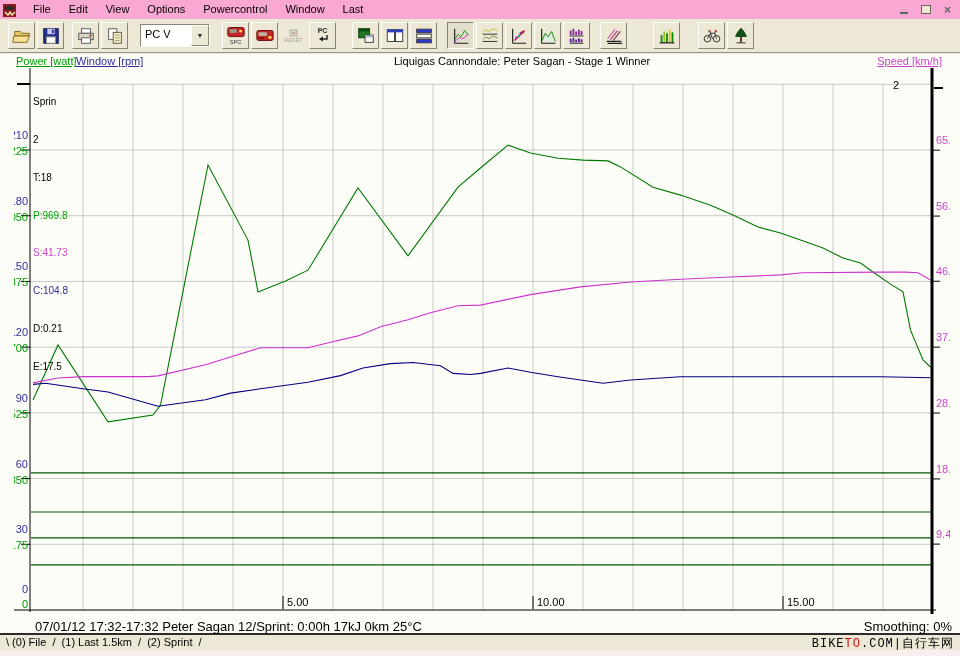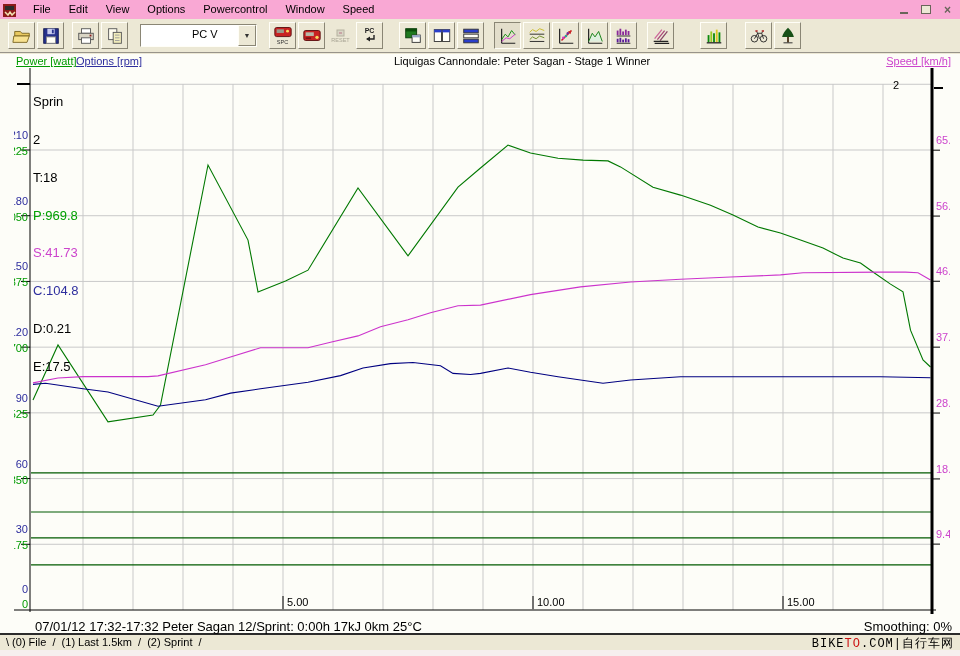--- a/index.html
+++ b/index.html
@@ -23,31 +23,31 @@
   .tbtn{flex:0 0 auto;width:27px;height:27px;box-sizing:border-box;margin-right:2px;
     border:1px solid;border-color:#fffef7 #8a8675 #8a8675 #fffef7;background:#ece8d5;
     display:flex;flex-direction:column;align-items:center;justify-content:center;position:relative;cursor:pointer;}
   .tbtn.pressed{border-color:#8a8675 #fffef7 #fffef7 #8a8675;background:#e3decb;}
   .tbtn.flat{border-color:transparent;background:transparent;cursor:default;}.gap6{width:6px;flex:0 0 auto}.gap8{width:8px;flex:0 0 auto}
   .gap10{width:10px;flex:0 0 auto}.gap14{width:14px;flex:0 0 auto}.gap16{width:16px;flex:0 0 auto}.gap24{width:24px;flex:0 0 auto}
   .tinylabel{font-size:5.5px;line-height:6px;color:#333;letter-spacing:0;}
   .tinylabel.dis{color:#a8a494;}
   .pcv-label{font-size:7px;line-height:7px;color:#222;font-weight:bold;}
   .select{display:flex;align-items:stretch;height:21px;margin:0 2px;border:1px solid;border-color:#8a8675 #fffef7 #fffef7 #8a8675;background:#fff;}
-  .select .val{width:46px;font-size:11px;padding:3px 0 0 4px;margin-left:47px;}
+  .select .val{width:46px;font-size:11px;padding:3px 0 0 4px;}
   .select .arrowbtn{width:16px;background:#ece8d5;border:1px solid;border-color:#fffef7 #8a8675 #8a8675 #fffef7;display:flex;align-items:center;justify-content:center;font-size:7px;color:#333;}
   
   .chart-region{position:absolute;top:54px;left:0;width:960px;height:564px;background:#fdfdf8;}
   .hdr-label{position:absolute;top:1px;font-size:11px;text-decoration:underline;white-space:nowrap;}
   .hdr-power{left:16px;color:#009a00;text-align:center;}
   .hdr-cadence{left:76px;color:#2e2e9e;}
   .hdr-title{left:394px;color:#000;text-decoration:none;}
-  .hdr-speed{right:9px;color:#cc44cc;}
+  .hdr-speed{right:18px;color:#cc44cc;}
   #plot{position:absolute;left:14px;top:14px;}
-  .info-block{position:absolute;left:33px;top:17px;font-size:13px;line-height:12.6px;white-space:pre;}
+  .info-block{position:absolute;left:33px;top:17px;font-size:10px;line-height:12.6px;white-space:pre;}
   .marker2{position:absolute;left:893px;top:25px;font-size:11px;}
   .zero-cad{position:absolute;left:8px;top:529px;width:20px;text-align:right;font-size:11px;color:#2e2e9e;}
   .zero-pow{position:absolute;left:8px;top:544px;width:20px;text-align:right;font-size:11px;color:#009a00;}
   .km-unit{position:absolute;left:932px;top:552px;font-size:11px;color:#000;margin-top:24px;}
   
   .statusrow{position:absolute;top:618px;left:0;width:960px;height:15px;background:#fdfdf8;font-size:13px;border-bottom:2px solid #2b2b2b;box-sizing:content-box;}
   .status-left{position:absolute;left:35px;top:1px;white-space:nowrap;}
   .status-right{position:absolute;right:8px;top:1px;white-space:nowrap;}
   .tabrow{position:absolute;top:635px;left:0;width:960px;height:15px;background:#ece8d5;font-size:11px;}
   .tabs{position:absolute;left:6px;top:1px;white-space:pre;}
@@ -64,21 +64,21 @@
     <rect x="0" y="1" width="13" height="13" fill="#8c1a1a"></rect>
     <rect x="2" y="3" width="9" height="4" fill="#2b2b2b"></rect>
     <path d="M2 9 l3 3 l2 -3 l2 3 l3 -3" stroke="#f0e0b0" stroke-width="1.5" fill="none"></path>
   </svg>
   <span class="menu-item">File</span>
   <span class="menu-item">Edit</span>
   <span class="menu-item">View</span>
   <span class="menu-item">Options</span>
   <span class="menu-item">Powercontrol</span>
   <span class="menu-item">Window</span>
-  <span class="menu-item">Speed</span>
+  <span class="menu-item">Last</span>
   <span class="wincontrols">
     <span class="winbtn">
         <span class="min-glyph"></span>
       </span>
     <span class="winbtn">
         <span class="restore-glyph"></span>
       </span>
     <span class="winbtn">
         <span class="close-glyph">×</span>
       </span>
@@ -263,21 +263,21 @@
     <svg width="20" height="20" viewBox="0 0 22 22">
       <path d="M11 2 C7.5 5.5 5.5 8.5 4.5 12 H17.5 C16.5 8.5 14.5 5.5 11 2 Z" fill="#175017"></path>
       <rect x="10" y="12" width="2" height="6" fill="#4a3318"></rect>
       <path d="M6 18.5 h10" stroke="#222"></path>
     </svg>
   </div>
 </div>
 
 <div class="chart-region">
   <span class="hdr-label hdr-power">Power [watt]</span>
-  <span class="hdr-label hdr-cadence">Options [rpm]</span>
+  <span class="hdr-label hdr-cadence">Window [rpm]</span>
   <span class="hdr-label hdr-title">Liquigas Cannondale: Peter Sagan - Stage 1 Winner</span>
   <span class="hdr-label hdr-speed">Speed [km/h]</span>
 
   <svg id="plot" width="936" height="548" viewBox="0 0 936 548">
       <line x1="69" y1="16" x2="69" y2="542" stroke="#c9c9c9" stroke-width="1"></line>
       <line x1="119" y1="16" x2="119" y2="542" stroke="#c9c9c9" stroke-width="1"></line>
       <line x1="169" y1="16" x2="169" y2="542" stroke="#c9c9c9" stroke-width="1"></line>
       <line x1="219" y1="16" x2="219" y2="542" stroke="#c9c9c9" stroke-width="1"></line>
       <line x1="269" y1="16" x2="269" y2="542" stroke="#c9c9c9" stroke-width="1"></line>
       <line x1="319" y1="16" x2="319" y2="542" stroke="#c9c9c9" stroke-width="1"></line>

